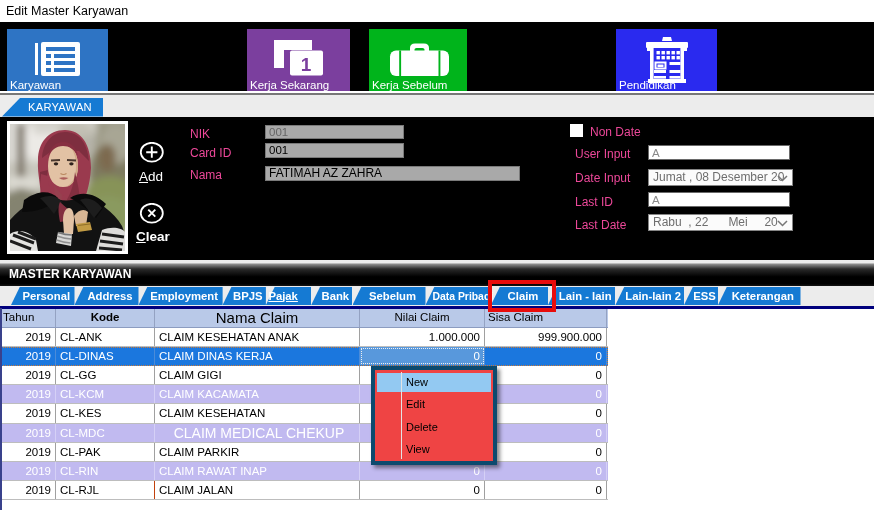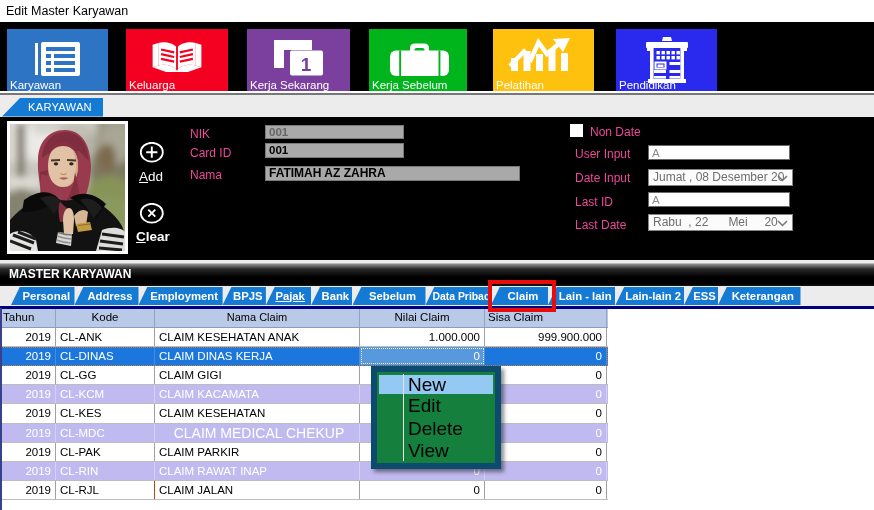--- a/index.html
+++ b/index.html
@@ -2,21 +2,21 @@
 <html><head>
 <meta charset="utf-8">
 <style>
   html,body{margin:0;padding:0;background:#fff;}
   #page{position:relative;width:874px;height:510px;overflow:hidden;font-family:"Liberation Sans",sans-serif;background:#fff;}
   .abs{position:absolute;}
   .tile{position:absolute;top:29px;height:62.5px;}
   .tile span{position:absolute;left:3px;bottom:1px;color:#fff;font-size:11.5px;}
   .tab{position:absolute;background:#157ad3;color:#fff;font-weight:bold;font-size:11.3px;text-align:center;white-space:nowrap;}
   .wlab{position:absolute;color:#ec4899;font-size:12px;}
-  .ginput{position:absolute;background:#a9a9a9;border:1px solid #7a7a7a;font-size:11.5px;padding:0 0 0 3px;color:#000;line-height:13px;font-weight:bold;}
+  .ginput{position:absolute;background:#a9a9a9;border:1px solid #7a7a7a;font-size:11.5px;padding:0 0 0 3px;color:#000;line-height:13px;}
   .winput{position:absolute;background:#fff;border:1px solid #6a6a6a;font-size:11.5px;color:#8a8a8a;padding:1px 0 0 3px;}
   .combo{position:absolute;background:#fbfbfb;border:1px solid #858585;font-size:12px;color:#6e6e6e;white-space:nowrap;overflow:hidden;}
 </style>
 </head>
 <body>
 <div id="page">
 
   <div class="abs" style="left:6px;top:4px;font-size:12.5px;color:#000;">Edit Master Karyawan</div>
 
   <div class="abs" style="left:0;top:22px;width:874px;height:69.5px;background:#000;"></div>
@@ -29,69 +29,37 @@
         <rect x="11" y="12" width="5" height="4"></rect>
           <rect x="19" y="12" width="21" height="4"></rect>
         <rect x="11" y="19" width="5" height="4"></rect>
           <rect x="19" y="19" width="21" height="4"></rect>
         <rect x="11" y="26" width="5" height="4"></rect>
           <rect x="19" y="26" width="21" height="4"></rect>
       </g>
     </svg>
     <span>Karyawan</span>
   </div>
-  <div class="tile" style="left:126px;width:102px;background:#f40021;">
-    <svg class="abs" style="left:23px;top:13px;" width="56" height="30" viewBox="0 0 56 32">
-      <path d="M2 3 L8 1 L8 25 L2 27 Z" fill="#fff"></path>
-      <path d="M54 3 L48 1 L48 25 L54 27 Z" fill="#fff"></path>
-      <path d="M8 1 C14 -1 24 1 27 5 L27 29 C24 25 14 23 8 25 Z" fill="#fff"></path>
-      <path d="M48 1 C42 -1 32 1 29 5 L29 29 C32 25 42 23 48 25 Z" fill="#fff"></path>
-      <path d="M2 27 L8 25 C14 23 24 25 27 29 L28 31 L29 29 C32 25 42 23 48 25 L54 27 L28 36 Z" fill="#fff"></path>
-      <g stroke="#f40021" stroke-width="2.4" fill="none">
-        <path d="M11 8 L25 11"></path>
-          <path d="M11 13 L25 16"></path>
-          <path d="M11 18 L25 21"></path>
-        <path d="M45 8 L31 11"></path>
-          <path d="M45 13 L31 16"></path>
-          <path d="M45 18 L31 21"></path>
-      </g>
-    </svg>
-    <span>Keluarga</span>
-  </div>
   <div class="tile" style="left:247px;width:103px;background:#7b3f9e;">
     <svg class="abs" style="left:27px;top:11px;" width="50" height="36" viewBox="0 0 50 36">
       <rect x="0" y="0" width="38" height="28" fill="#fff"></rect>
       <rect x="10" y="10" width="28" height="18" fill="#7b3f9e"></rect>
       <rect x="16" y="10.5" width="33" height="25" rx="2" fill="#fff"></rect>
       <text x="32" y="31" font-size="19" font-weight="bold" fill="#7b3f9e" text-anchor="middle" font-family="Liberation Sans">1</text>
     </svg>
     <span>Kerja Sekarang</span>
   </div>
   <div class="tile" style="left:369px;width:98px;background:#00b41b;">
     <svg class="abs" style="left:20px;top:13px;" width="61" height="34" viewBox="0 0 61 34">
       <path d="M21 9 L21 6 Q21 1.5 26 1.5 L35 1.5 Q40 1.5 40 6 L40 9 L35.5 9 L35.5 7.5 Q35.5 6 33.5 6 L27.5 6 Q25.5 6 25.5 7.5 L25.5 9 Z" fill="#fff"></path>
       <rect x="1" y="8.5" width="59" height="25.5" rx="6" fill="#fff"></rect>
       <rect x="10.2" y="8.5" width="1.9" height="25.5" fill="#00b41b"></rect>
       <rect x="49.5" y="8.5" width="1.9" height="25.5" fill="#00b41b"></rect>
     </svg>
     <span>Kerja Sebelum</span>
-  </div>
-  <div class="tile" style="left:493px;width:101px;background:#fec10d;">
-    <svg class="abs" style="left:14px;top:9px;" width="64" height="33" viewBox="0 0 64 33">
-      <g fill="#fff">
-        <rect x="4" y="20" width="7" height="13"></rect>
-        <rect x="16.5" y="13" width="7" height="20"></rect>
-        <rect x="29" y="16" width="7" height="17"></rect>
-        <rect x="41.5" y="11" width="7" height="22"></rect>
-        <rect x="54" y="15" width="7" height="18"></rect>
-      </g>
-      <path d="M3 28 L17 13.5 L24 21 L31.5 4.5 L40 16 L54 4" stroke="#fff" stroke-width="4.5" fill="none"></path>
-      <path d="M46 1 L63 0 L56 14 Z" fill="#fff"></path>
-    </svg>
-    <span>Pelatihan</span>
   </div>
   <div class="tile" style="left:616px;width:101px;background:#2a2aef;">
     <svg class="abs" style="left:28px;top:6px;" width="46" height="48" viewBox="0 0 46 48">
       <g fill="#fff">
         <path d="M18 6 L19 2 L27 2 L28 6 Z"></path>
         <rect x="2" y="7" width="42" height="6" rx="1"></rect>
         <rect x="3" y="13" width="3" height="3"></rect>
           <rect x="40" y="13" width="3" height="3"></rect>
         <rect x="6" y="13" width="3.6" height="31"></rect>
         <rect x="36.4" y="13" width="3.6" height="31"></rect>
@@ -237,21 +205,21 @@
   <div class="abs" id="tabstrip" style="left:0;top:286px;width:874px;height:19.5px;background:#ececec;">
       <div class="tab" style="left:11px;top:0.5px;width:63.5px;height:18.5px;clip-path:polygon(9px 0,100% 0,100% 100%,0 100%);"></div>
       <div class="tab" style="left:18px;top:0.5px;width:56.5px;height:18.5px;line-height:19px;background:none;">Personal</div>
       <div class="tab" style="left:74.5px;top:0.5px;width:64px;height:18.5px;clip-path:polygon(9px 0,100% 0,100% 100%,0 100%);"></div>
       <div class="tab" style="left:81.5px;top:0.5px;width:57px;height:18.5px;line-height:19px;background:none;">Address</div>
       <div class="tab" style="left:138.5px;top:0.5px;width:84.1px;height:18.5px;clip-path:polygon(9px 0,100% 0,100% 100%,0 100%);"></div>
       <div class="tab" style="left:145.5px;top:0.5px;width:77.1px;height:18.5px;line-height:19px;background:none;">Employment</div>
       <div class="tab" style="left:222.6px;top:0.5px;width:43.29999999999998px;height:18.5px;clip-path:polygon(9px 0,100% 0,100% 100%,0 100%);"></div>
       <div class="tab" style="left:229.6px;top:0.5px;width:36.29999999999998px;height:18.5px;line-height:19px;background:none;">BPJS</div>
       <div class="tab" style="left:265.9px;top:0.5px;width:45.30000000000001px;height:18.5px;clip-path:polygon(9px 0,100% 0,100% 100%,0 100%);"></div>
-      <div class="tab" style="left:271px;top:0.5px;width:38.30000000000001px;height:18.5px;line-height:19px;background:none;text-decoration:underline;">Pajak</div>
+      <div class="tab" style="left:264px;top:0.5px;width:38.30000000000001px;height:18.5px;line-height:19px;background:none;text-decoration:underline;">Pajak</div>
       <div class="tab" style="left:311.2px;top:0.5px;width:41.30000000000001px;height:18.5px;clip-path:polygon(9px 0,100% 0,100% 100%,0 100%);"></div>
       <div class="tab" style="left:318.2px;top:0.5px;width:34.30000000000001px;height:26px;line-height:19px;background:none;">Bank</div>
       <div class="tab" style="left:352.5px;top:0.5px;width:73px;height:18.5px;clip-path:polygon(9px 0,100% 0,100% 100%,0 100%);"></div>
       <div class="tab" style="left:359.5px;top:0.5px;width:66px;height:18.5px;line-height:19px;background:none;">Sebelum</div>
       <div class="tab" style="left:425.5px;top:0.5px;width:65.5px;height:18.5px;clip-path:polygon(9px 0,100% 0,100% 100%,0 100%);"></div>
       <div class="tab" style="left:432.5px;top:0.5px;width:58.5px;height:18.5px;line-height:19px;background:none;font-size:10.4px;">Data Pribadi</div>
       <div class="tab" style="left:491px;top:0.5px;width:57px;height:18.5px;clip-path:polygon(9px 0,100% 0,100% 100%,0 100%);"></div>
       <div class="tab" style="left:498px;top:0.5px;width:50px;height:18.5px;line-height:19px;background:none;">Claim</div>
       <div class="tab" style="left:548px;top:0.5px;width:67.39999999999998px;height:18.5px;clip-path:polygon(9px 0,100% 0,100% 100%,0 100%);"></div>
       <div class="tab" style="left:555px;top:0.5px;width:60.39999999999998px;height:18.5px;line-height:19px;background:none;">Lain - lain</div>
@@ -260,22 +228,22 @@
       <div class="tab" style="left:684px;top:0.5px;width:34px;height:18.5px;clip-path:polygon(9px 0,100% 0,100% 100%,0 100%);"></div>
       <div class="tab" style="left:691px;top:0.5px;width:27px;height:18.5px;line-height:19px;background:none;">ESS</div>
       <div class="tab" style="left:718px;top:0.5px;width:82.5px;height:18.5px;clip-path:polygon(9px 0,100% 0,100% 100%,0 100%);"></div>
       <div class="tab" style="left:725px;top:0.5px;width:75.5px;height:18.5px;line-height:19px;background:none;">Keterangan</div>
     </div>
   <div class="abs" style="left:0;top:306px;width:874px;height:2.8px;background:#00007d;"></div>
 
   <div id="grid" class="abs" style="left:0;top:309px;width:608px;">
       <div style="position:relative;height:17.8px;background:#b9c9e8;border-bottom:1px solid #8c9cc0;">
         <div style="position:absolute;left:0px;top:0;width:56px;height:17.8px;line-height:17.8px;font-size:11.5px;text-align:left;padding-left:3px;box-sizing:border-box;border-right:1px solid #94a2c2;">Tahun</div>
-        <div style="position:absolute;left:56px;top:0;width:99px;height:17.8px;line-height:17.8px;font-size:11.5px;text-align:center;padding-left:0;box-sizing:border-box;border-right:1px solid #94a2c2;">Kode</div>
-        <div style="position:absolute;left:155px;top:0;width:205px;height:17.8px;line-height:17.8px;font-size:11px;text-align:center;padding-left:0;box-sizing:border-box;border-right:1px solid #94a2c2;">Nama Claim</div>
+        <div style="position:absolute;left:56px;top:0;width:99px;height:17.8px;line-height:17.8px;font-size:11.5px;text-align:center;padding-left:0;box-sizing:border-box;border-right:1px solid #94a2c2;font-weight:bold;">Kode</div>
+        <div style="position:absolute;left:155px;top:0;width:205px;height:17.8px;line-height:17.8px;font-size:15px;text-align:center;padding-left:0;box-sizing:border-box;border-right:1px solid #94a2c2;">Nama Claim</div>
         <div style="position:absolute;left:360px;top:0;width:125px;height:17.8px;line-height:17.8px;font-size:11.5px;text-align:center;padding-left:0;box-sizing:border-box;border-right:1px solid #94a2c2;">Nilai Claim</div>
         <div style="position:absolute;left:485px;top:0;width:122px;height:17.8px;line-height:17.8px;font-size:11.5px;text-align:left;padding-left:3px;box-sizing:border-box;border-right:1px solid #94a2c2;">Sisa Claim</div>
       </div>
       <div style="position:relative;height:19.15px;background:#fff;border-bottom:1px solid #bdbdbd;box-sizing:border-box;">
         <div style="position:absolute;left:0px;top:0;width:56px;height:100%;line-height:19.15px;font-size:11.5px;color:#000;text-align:right;padding:0 4px 0 0;box-sizing:border-box;border-right:1px solid #a0a0a0;">2019</div>
         <div style="position:absolute;left:56px;top:0;width:99px;height:100%;line-height:19.15px;font-size:11.5px;color:#000;text-align:left;padding:0 0 0 4px;box-sizing:border-box;border-right:1px solid #a0a0a0;">CL-ANK</div>
         <div style="position:absolute;left:155px;top:0;width:205px;height:100%;line-height:19.15px;font-size:11.5px;color:#000;text-align:left;padding:0 0 0 4px;box-sizing:border-box;border-right:1px solid #a0a0a0;">CLAIM KESEHATAN ANAK</div>
         <div style="position:absolute;left:360px;top:0;width:125px;height:100%;line-height:19.15px;font-size:11.5px;color:#000;text-align:right;padding:0 4px 0 0;box-sizing:border-box;border-right:1px solid #a0a0a0;">1.000.000</div>
         <div style="position:absolute;left:485px;top:0;width:122px;height:100%;line-height:19.15px;font-size:11.5px;color:#000;text-align:right;padding:0 4px 0 0;box-sizing:border-box;border-right:1px solid #a0a0a0;">999.900.000</div>
       </div>
@@ -333,21 +301,21 @@
         <div style="position:absolute;left:56px;top:0;width:99px;height:100%;line-height:19.15px;font-size:11.5px;color:#000;text-align:left;padding:0 0 0 4px;box-sizing:border-box;border-right:1px solid #c2410c;">CL-RJL</div>
         <div style="position:absolute;left:155px;top:0;width:205px;height:100%;line-height:19.15px;font-size:11.5px;color:#000;text-align:left;padding:0 0 0 4px;box-sizing:border-box;border-right:1px solid #a0a0a0;">CLAIM JALAN</div>
         <div style="position:absolute;left:360px;top:0;width:125px;height:100%;line-height:19.15px;font-size:11.5px;color:#000;text-align:right;padding:0 4px 0 0;box-sizing:border-box;border-right:1px solid #a0a0a0;">0</div>
         <div style="position:absolute;left:485px;top:0;width:122px;height:100%;line-height:19.15px;font-size:11.5px;color:#000;text-align:right;padding:0 4px 0 0;box-sizing:border-box;border-right:1px solid #a0a0a0;">0</div>
       </div>
     </div>
   <div class="abs" style="left:0;top:308px;width:2px;height:202px;background:#39418c;"></div>
 
   <div class="abs" style="left:488px;top:280px;width:60px;height:24px;border:4px solid #e80c0c;"></div>
 
-  <div class="abs" style="left:371px;top:365.5px;width:118px;height:91px;background:#15803d;border:6px solid #0c4a6e;box-shadow:3px 3px 4px rgba(0,0,0,0.45);font-size:19px;color:#000;">
+  <div class="abs" style="left:371px;top:365.5px;width:118px;height:91px;background:#ef4444;border:4px solid #0c4a6e;box-shadow:3px 3px 4px rgba(0,0,0,0.45);font-size:11px;color:#000;">
       <div style="position:absolute;left:26px;top:2px;bottom:2px;width:1px;background:#e4e4e4;"></div>
     <div style="height:19px;line-height:19px;padding-left:29px;background:#93c9f2;margin:3px 2px 1.8px 2px;">New</div>
     <div style="height:22.6px;line-height:22.6px;padding-left:31px;">Edit</div>
     <div style="height:22.6px;line-height:22.6px;padding-left:31px;">Delete</div>
     <div style="height:22.6px;line-height:22.6px;padding-left:31px;">View</div>
   </div>
 
 </div>
 
 </body></html>

